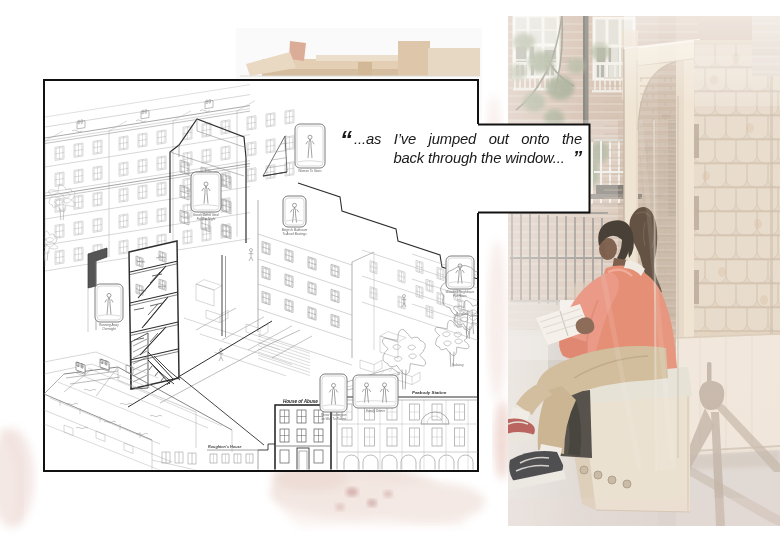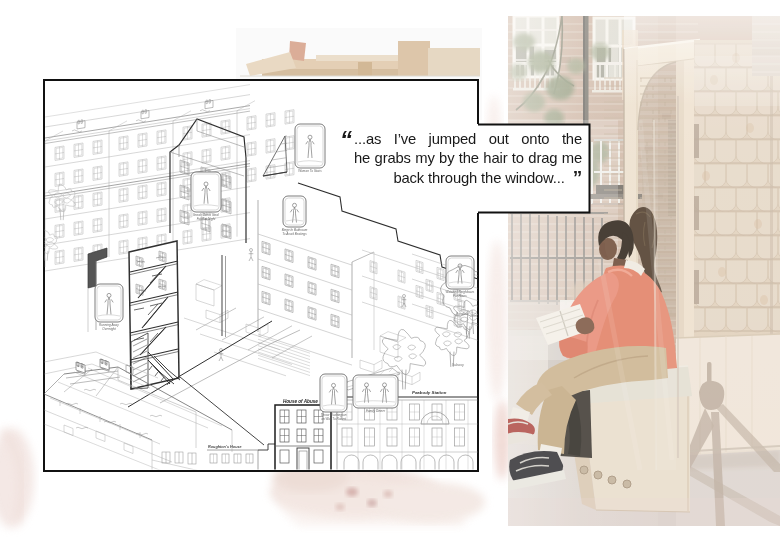--- a/index.html
+++ b/index.html
@@ -1,18 +1,18 @@
 <!DOCTYPE html>
 <html><head>
 <meta charset="utf-8">
 <style>
   html,body{margin:0;padding:0;background:#fff;width:780px;height:551px;overflow:hidden;}
   #page{position:relative;width:780px;height:551px;font-family:"Liberation Sans",sans-serif;}
   svg{position:absolute;left:0;top:0;}
-  .qtext{position:absolute;left:354px;top:130px;width:228px;font-size:14.8px;line-height:19.4px;color:#191919;letter-spacing:-0.15px;}
+  .qtext{position:absolute;left:354px;top:130px;width:228px;font-style:italic;font-size:14.8px;line-height:19.4px;color:#191919;letter-spacing:-0.15px;}
   .qtext .jl{text-align:justify;text-align-last:justify;}
   .qtext .ll{text-align:right;}
   .bigq{position:absolute;font-weight:bold;font-style:italic;font-size:24px;color:#191919;}
 </style>
 </head>
 <body>
 <div id="page">
 <svg width="780" height="551" viewBox="0 0 780 551">
   <defs>
     <linearGradient id="washL" x1="0" y1="0" x2="1" y2="0">
@@ -1130,16 +1130,15 @@
 
   <g id="quotebox">
     <rect x="470" y="124" width="120" height="89" fill="#ffffff"></rect>
     <path d="M478 124.5 H589.5 V212.5 H478" fill="none" stroke="#111" stroke-width="2"></path>
   </g>
 </svg>
 
 <div class="bigq" style="left:340px;top:126px;">“</div>
 <div class="qtext">
   <div class="jl">...as I’ve jumped out onto the</div>
-  <div class="jl">he grabs my by the hair to drag me</div>
   <div class="ll">back through the window...&nbsp; <b style="font-size:19px;line-height:10px;vertical-align:-1px;">”</b></div>
 </div>
 </div>
 
 </body></html>

